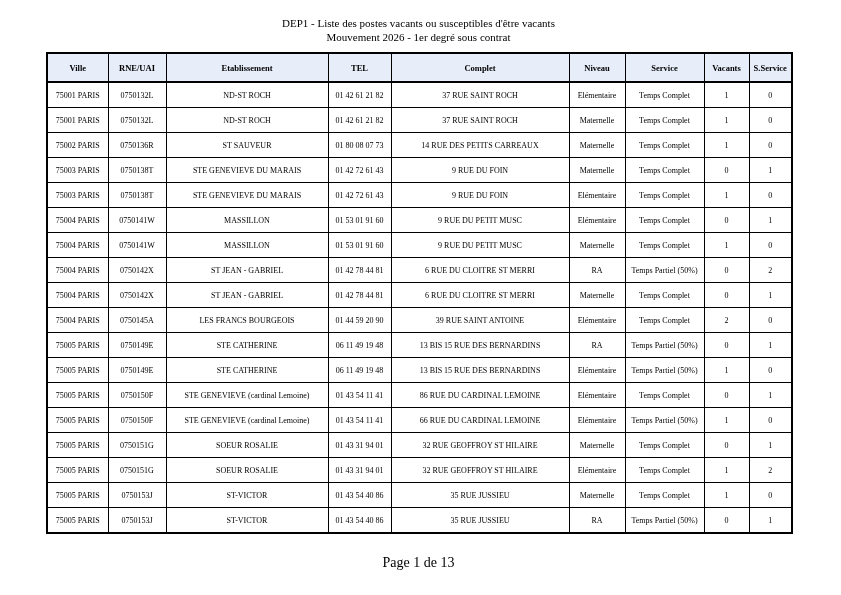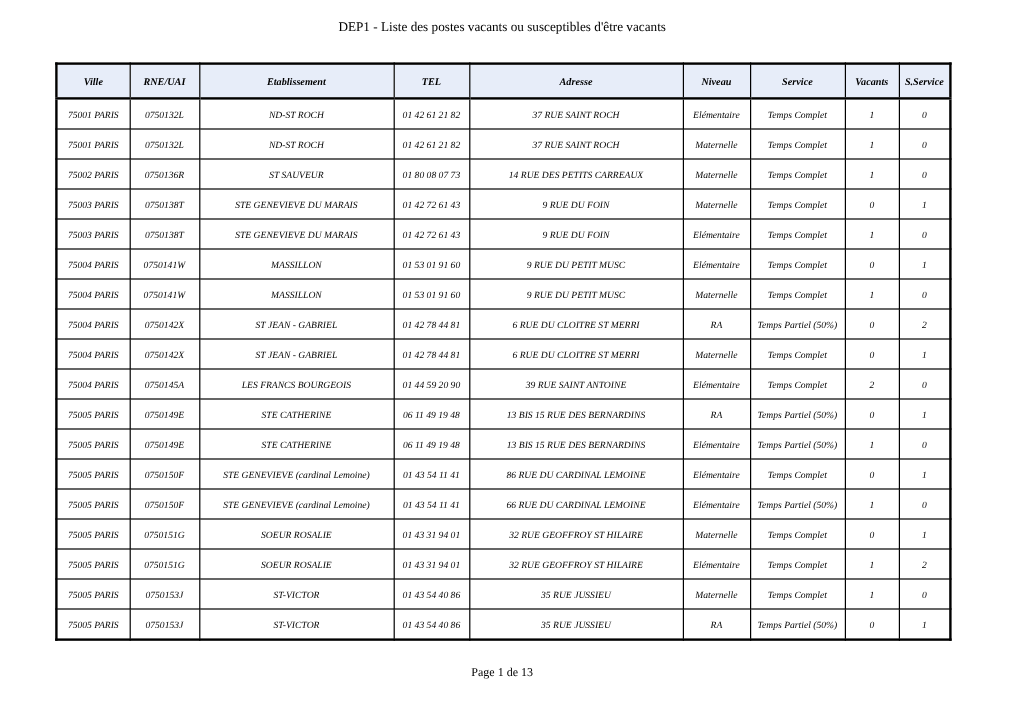--- a/index.html
+++ b/index.html
@@ -31,21 +31,20 @@
   .doc-title div { white-space: nowrap; }
   table.listing {
     position: absolute;
     left: 46px;
     top: 52px;
     width: 745px;
     border-collapse: collapse;
     table-layout: fixed;
     border: 2px solid #000000;
     font-size: 8px;
-    font-style: italic;
   }
   table.listing th, table.listing td {
     border: 1px solid #000000;
     text-align: center;
     vertical-align: middle;
     padding: 0 2px;
     overflow: hidden;
     white-space: nowrap;
   }
   table.listing thead th {
@@ -58,51 +57,52 @@
   table.listing tbody td {
     height: 24px;
     background: #ffffff;
   }
   .page-footer {
     position: absolute;
     top: 555px;
     left: 0;
     width: 100%;
     text-align: center;
-    font-size: 10px;
+    font-size: 14px;
   }
 </style>
 </head>
 <body>
 
 <div class="page">
 
   <div class="doc-title">
     <div>DEP1 - Liste des postes vacants ou susceptibles d'être vacants</div>
+    <div>Mouvement 2026 - 1er degré sous contrat</div>
   </div>
 
   <table class="listing">
     <colgroup>
         <col style="width: 61px;">
         <col style="width: 58px;">
         <col style="width: 162px;">
         <col style="width: 63px;">
         <col style="width: 178px;">
         <col style="width: 56px;">
         <col style="width: 79px;">
         <col style="width: 45px;">
         <col style="width: 43px;">
       </colgroup>
     <thead>
       <tr>
           <th>Ville</th>
           <th>RNE/UAI</th>
           <th>Etablissement</th>
           <th>TEL</th>
-          <th>Adresse</th>
+          <th>Complet</th>
           <th>Niveau</th>
           <th>Service</th>
           <th>Vacants</th>
           <th>S.Service</th>
         </tr>
     </thead>
     <tbody>
         <tr>
           <td>75001 PARIS</td>
           <td>0750132L</td>

